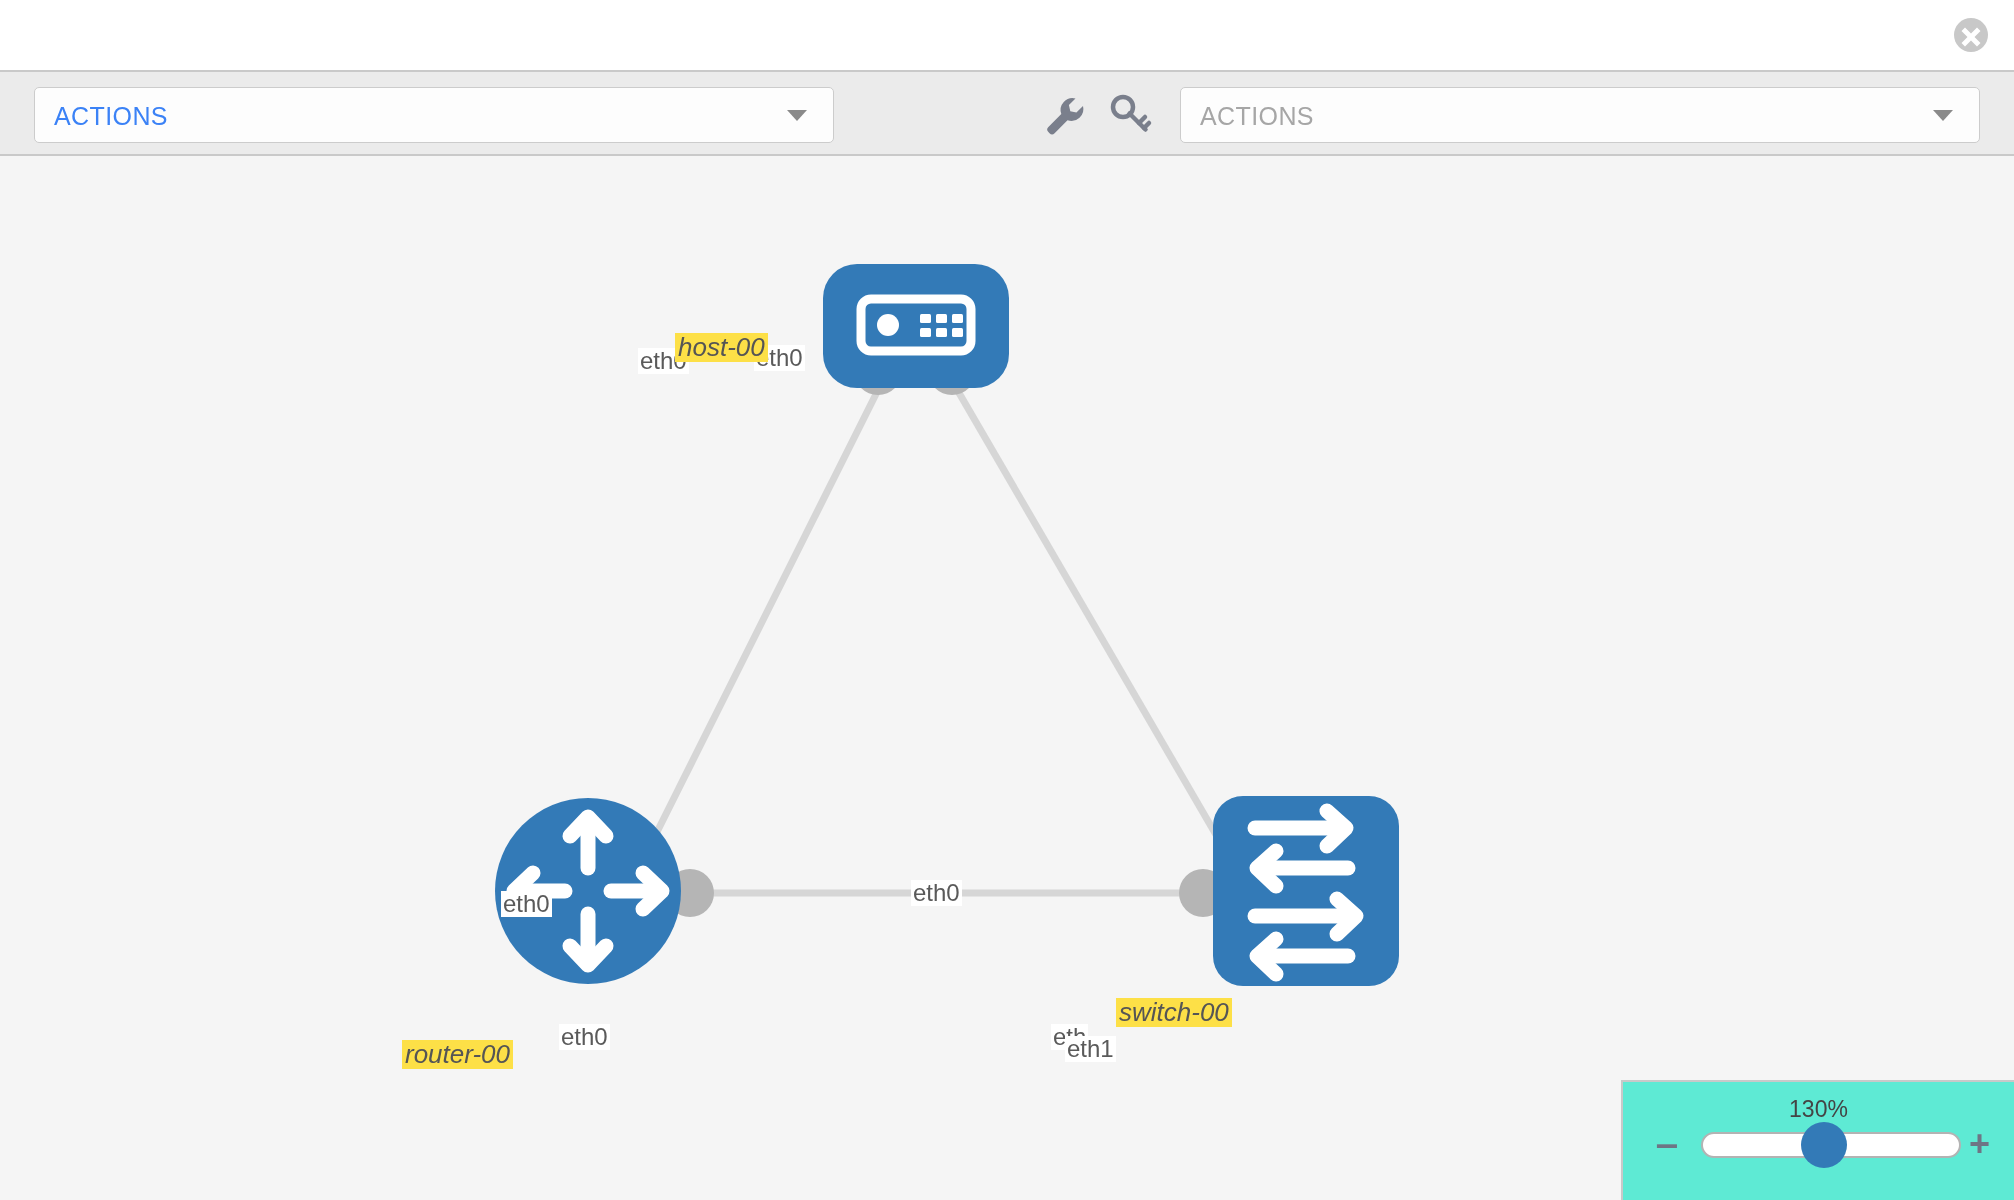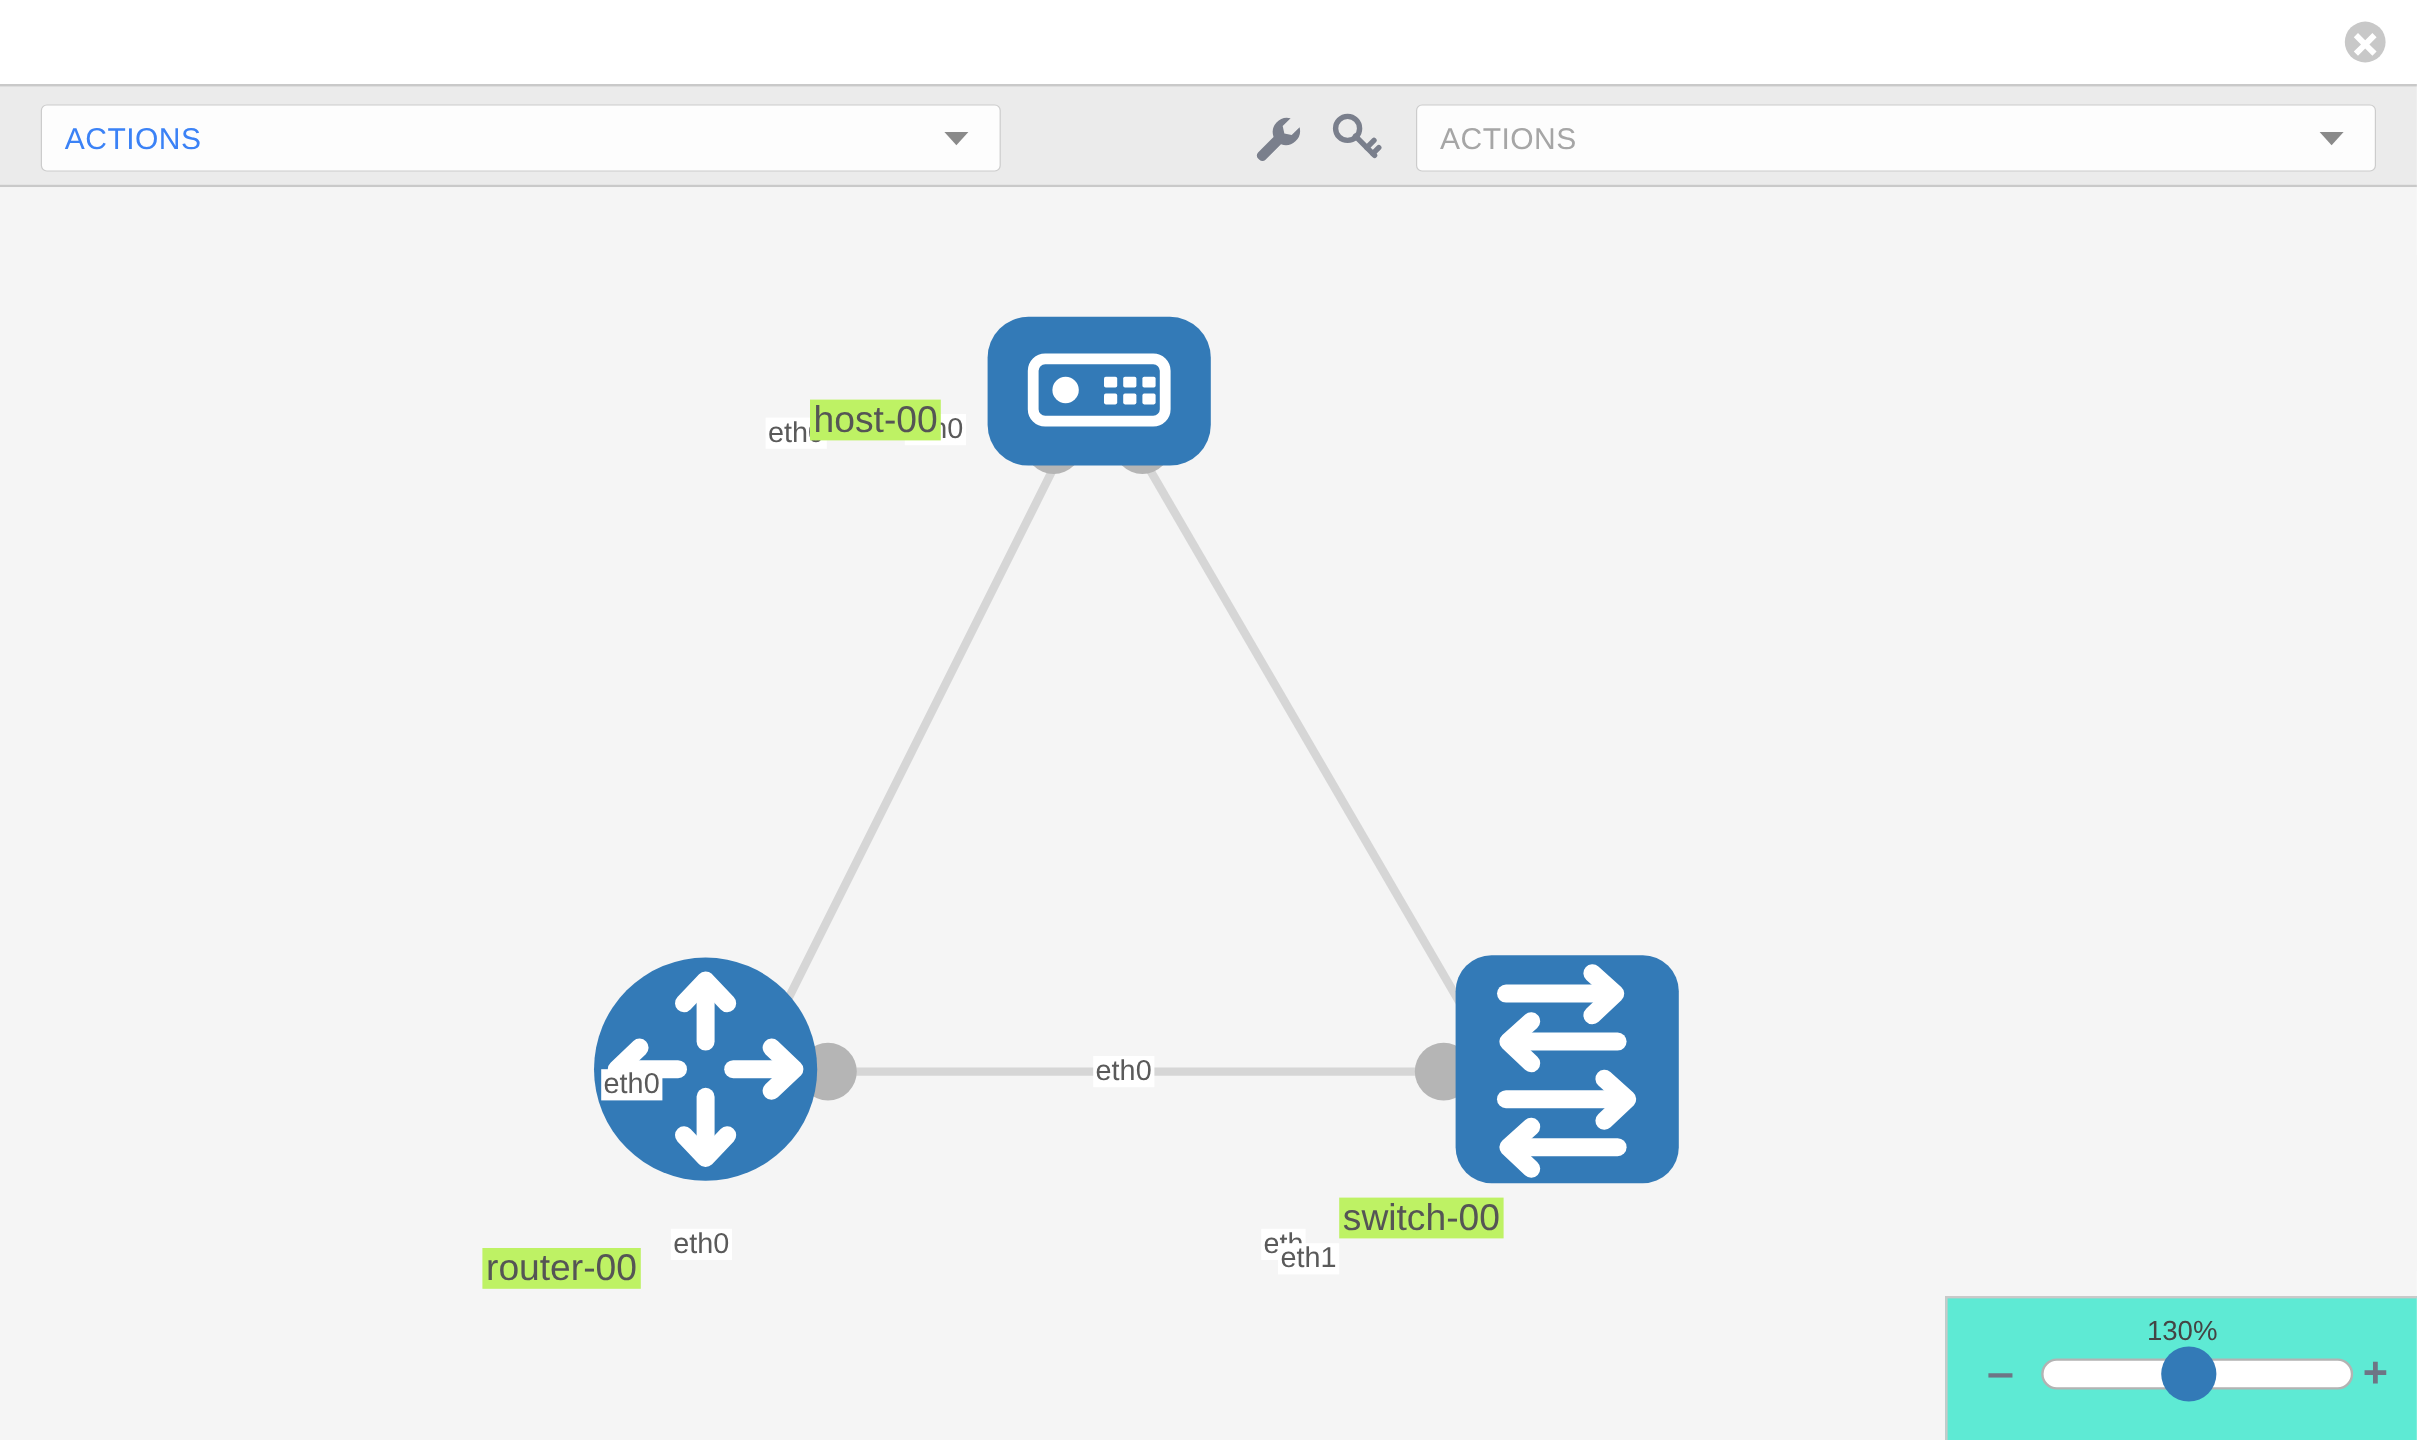--- a/index.html
+++ b/index.html
@@ -113,26 +113,27 @@
     font-size: 24px;
     color: #5a5a5a;
     background: #ffffff;
     padding: 0 2px;
     white-space: nowrap;
     line-height: 1.1;
   }
   
   .node-label {
     position: absolute;
-    font-size: 31px;
+    font-size: 26px;
     color: #555555;
-    background: #bef264;
+    background: #fde047;
     padding: 0 3px;
     white-space: nowrap;
     line-height: 1.1;
+    font-style: italic;
   }
 
   
   .zoom-panel {
     position: absolute;
     left: 1621px; top: 1080px;
     width: 393px; height: 120px;
     background: #5eead4;
     border: 2px solid #c9c9c9;
     border-right: none;

